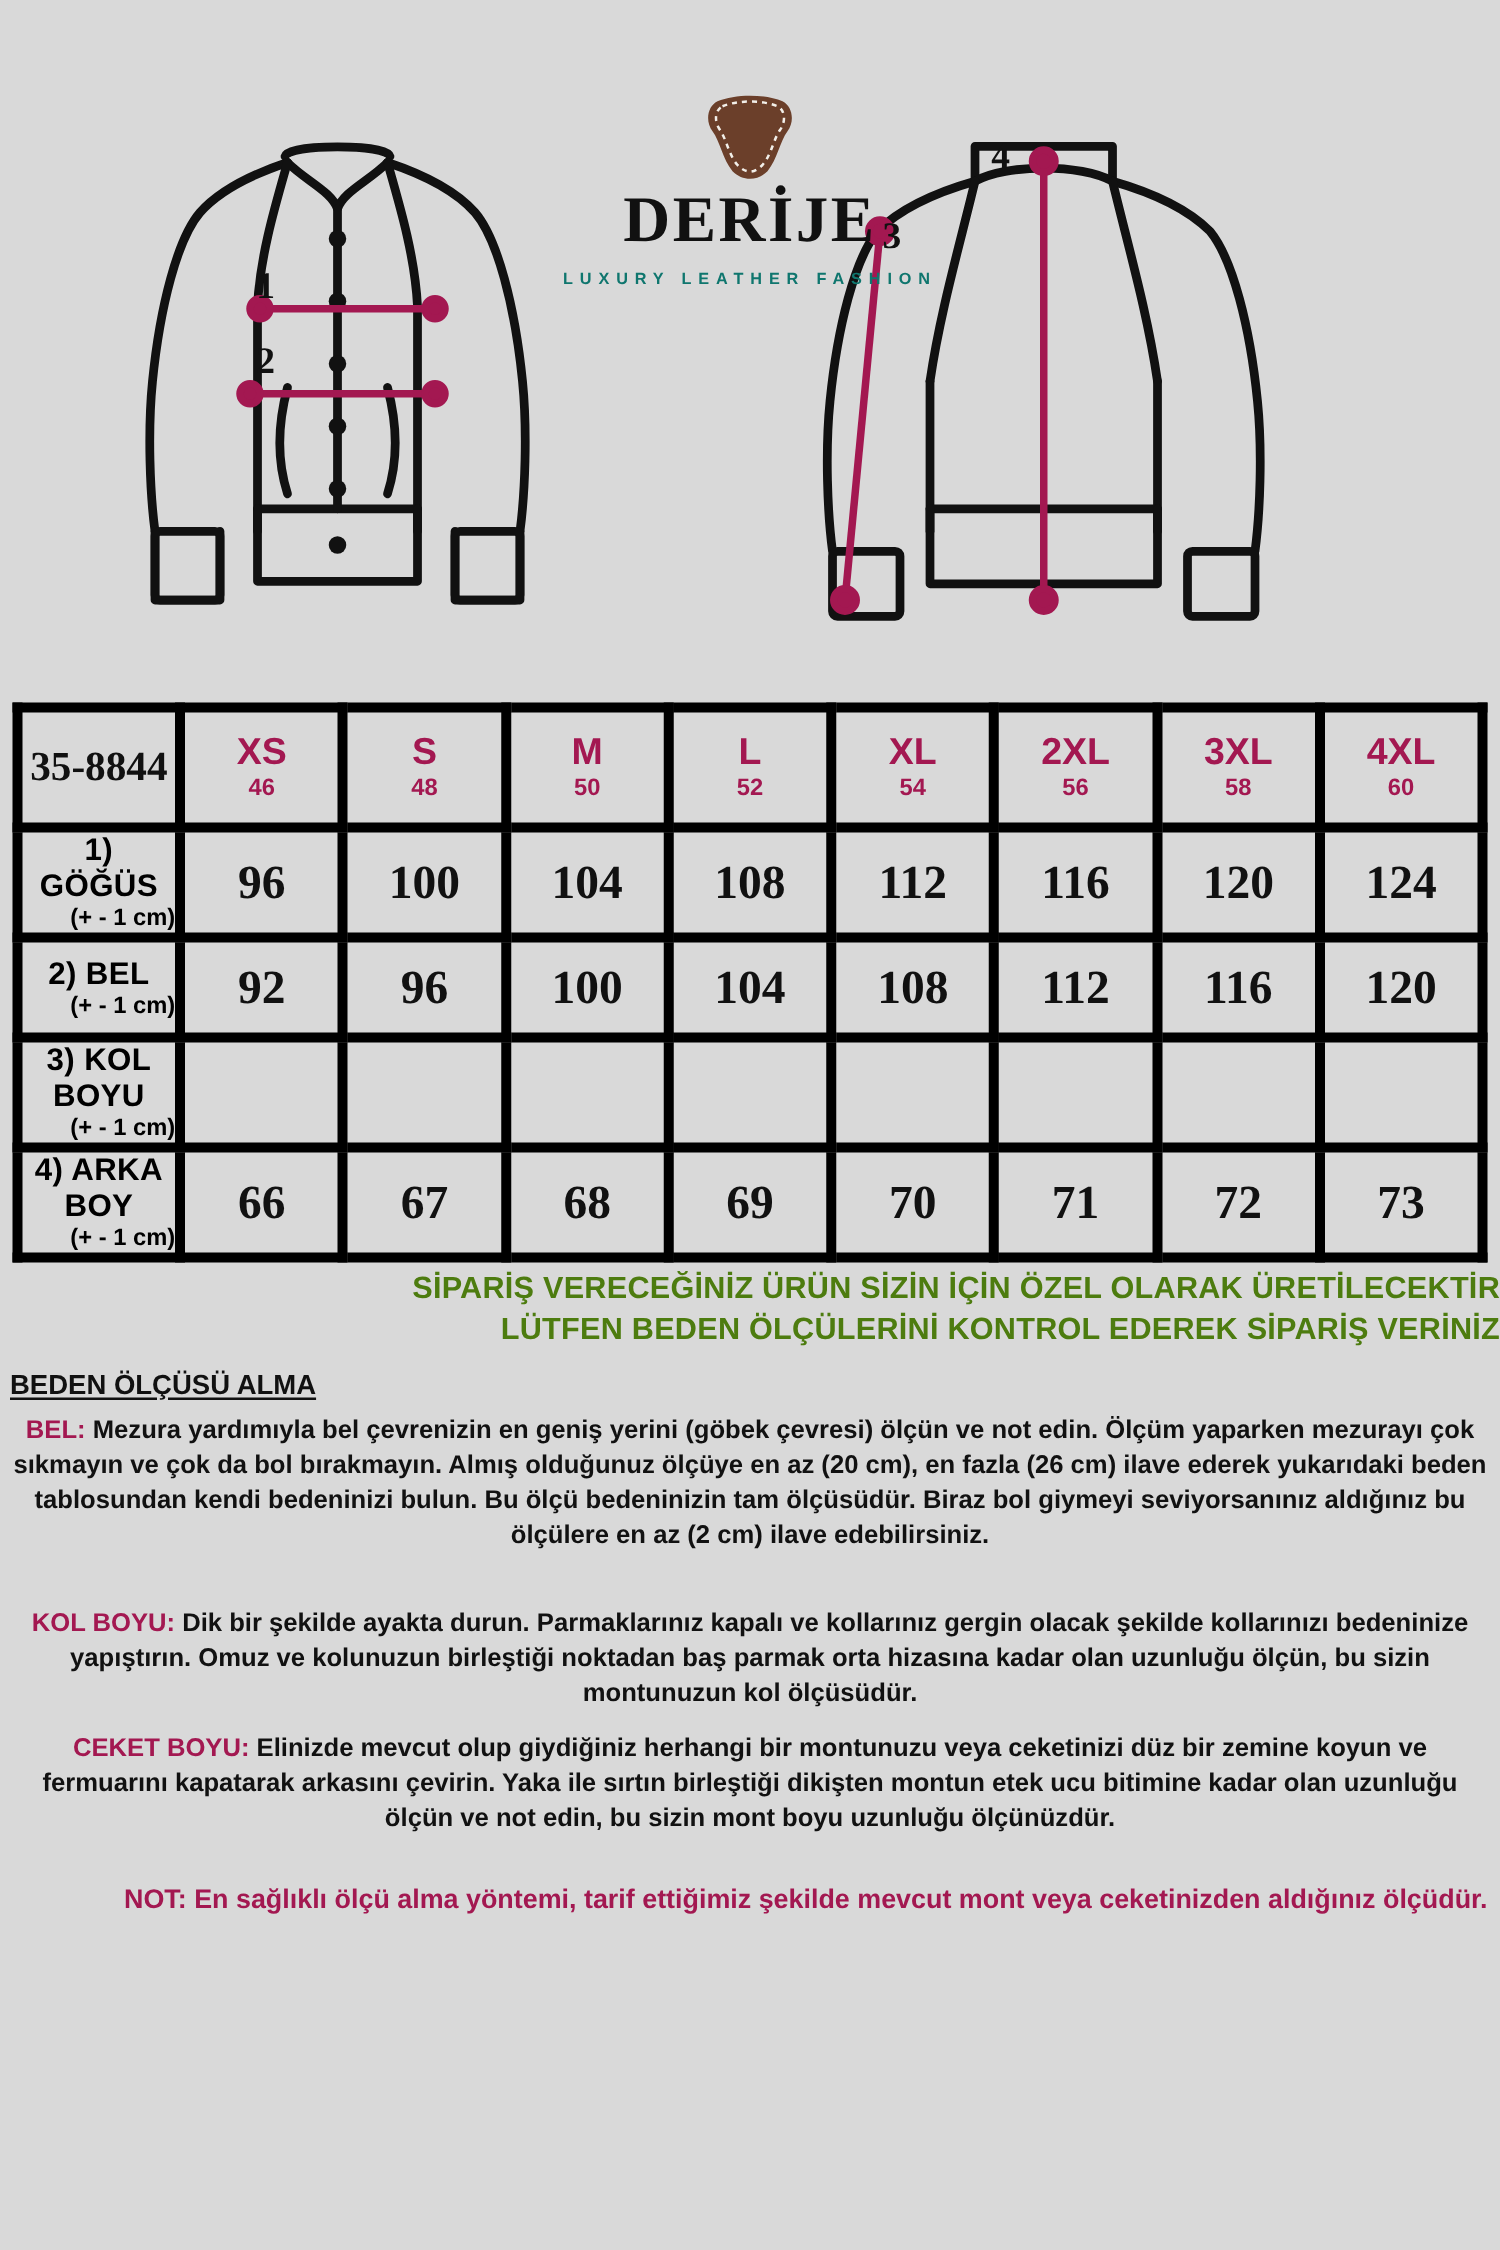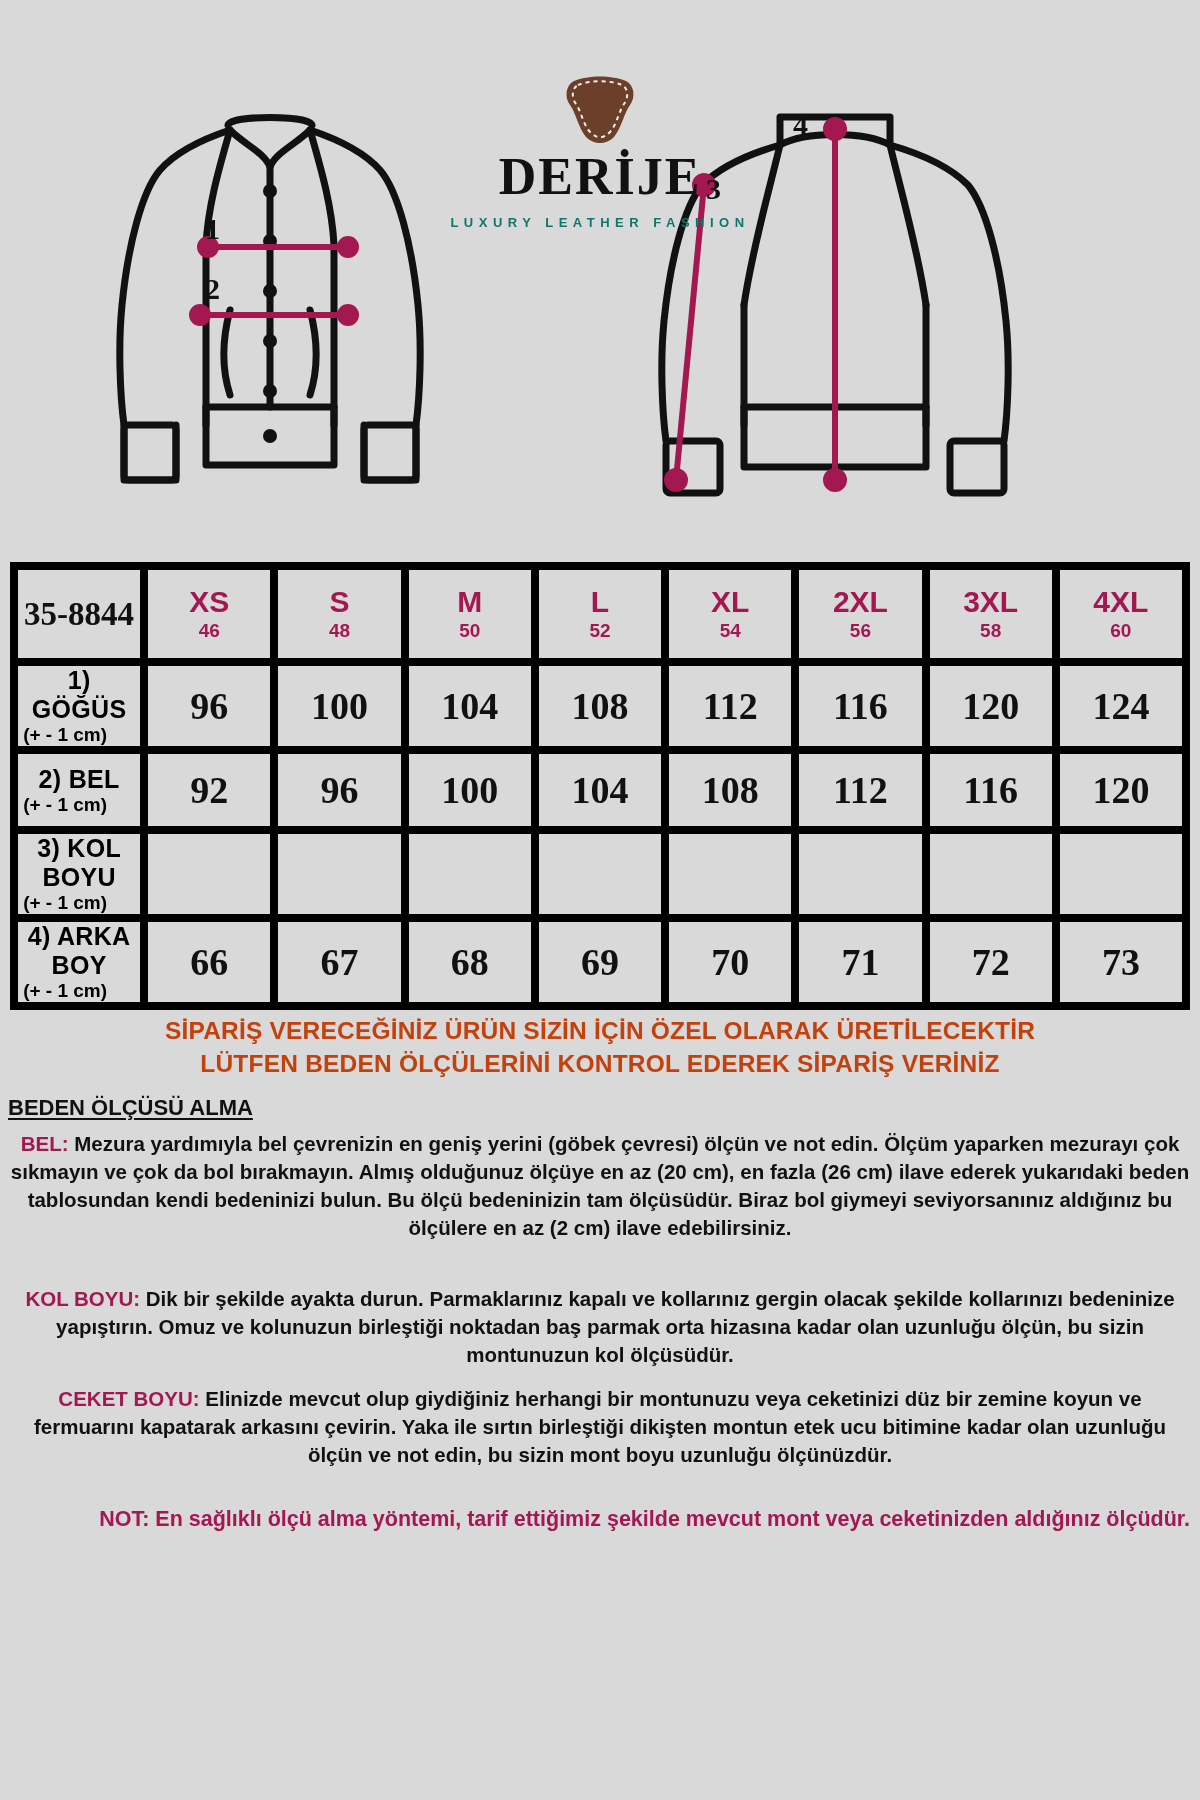--- a/index.html
+++ b/index.html
@@ -85,22 +85,21 @@
   .rh-main {
     font-size: 25px;
     font-weight: bold;
     letter-spacing: 0.3px;
     display: block;
   }
   .rh-sub {
     font-size: 19px;
     font-weight: bold;
     display: block;
-    text-align: center;
-    padding-right: 28px;
+    text-align: right;
   }
   .code-cell {
     font-family: "Liberation Serif", serif;
     font-size: 33px;
     font-weight: bold;
     color: #111;
     text-align: left;
     padding-left: 14px;
     height: 96px;
   }
@@ -125,22 +124,22 @@
     color: #111;
     height: 80px;
   }
   tr.empty td { height: 82px; }
 
   
   .notice {
     position: absolute;
     left: 0; top: 1015px;
     width: 1200px;
-    text-align: center;
-    color: #c2410c;
+    text-align: right;
+    color: #4d7c0f;
     font-weight: bold;
     font-size: 24.5px;
     line-height: 1.33;
     letter-spacing: 0.2px;
   }
 
   .howto-title {
     position: absolute;
     left: 8px; top: 1095px;
     font-size: 22px;

